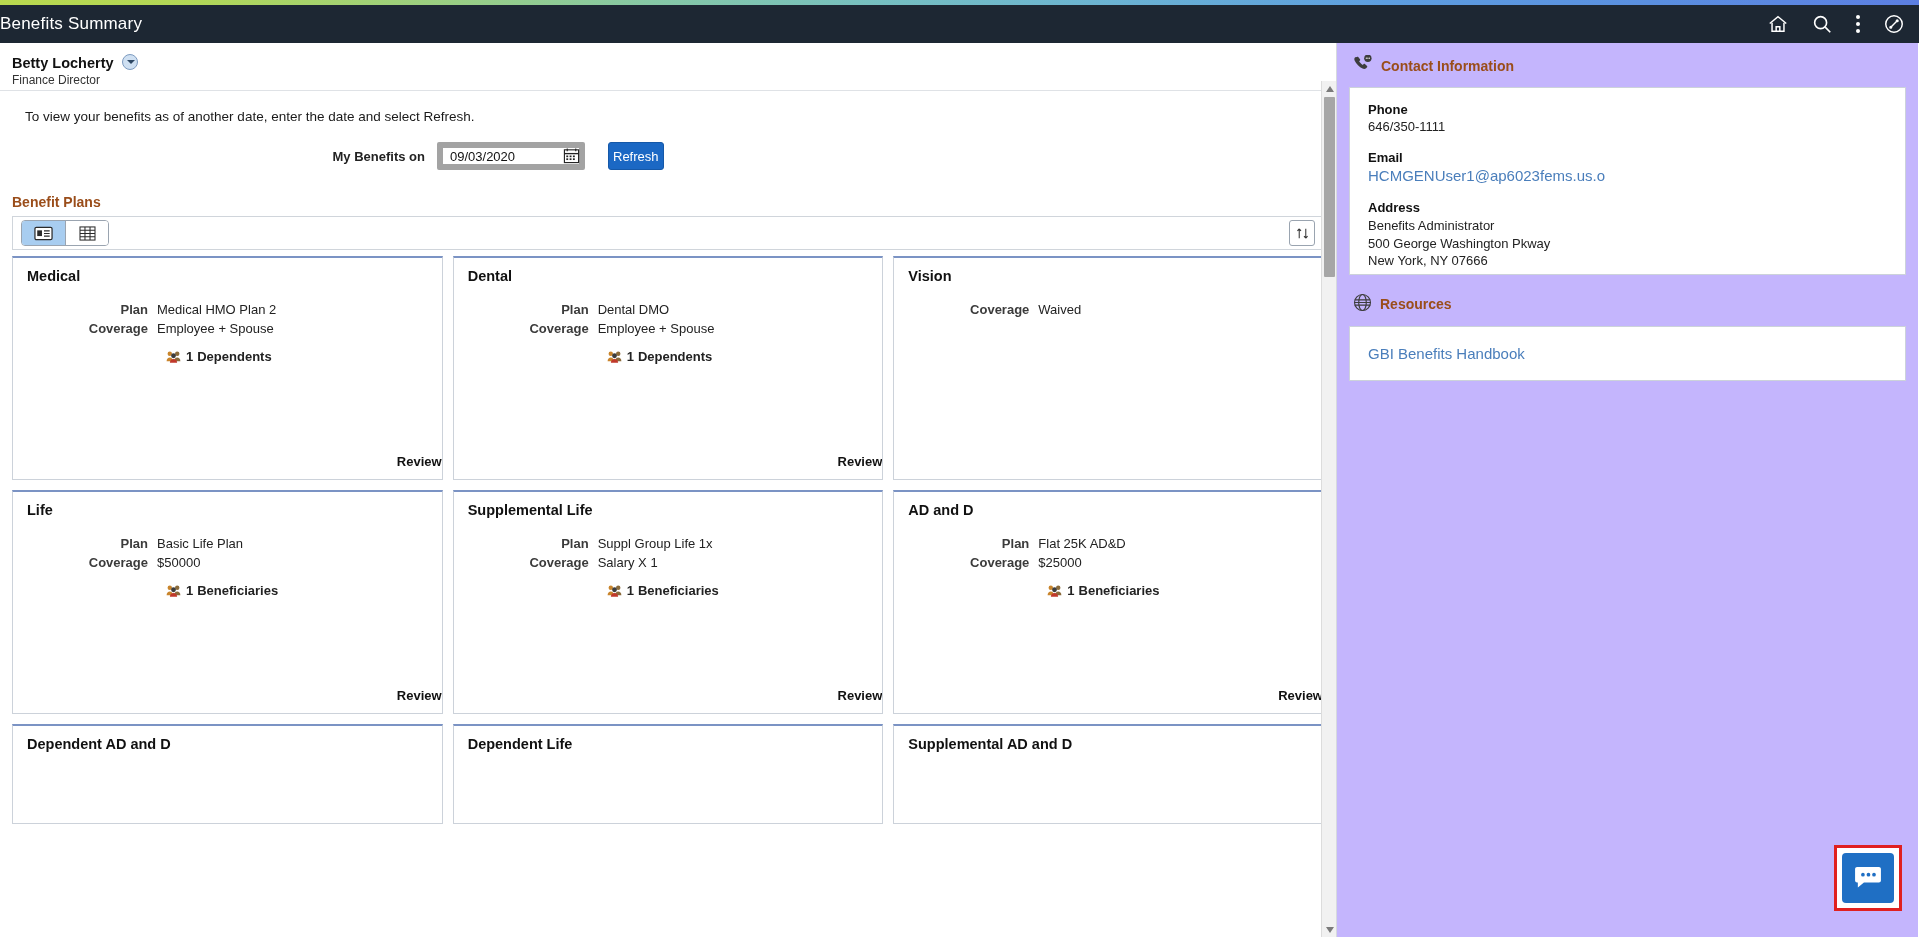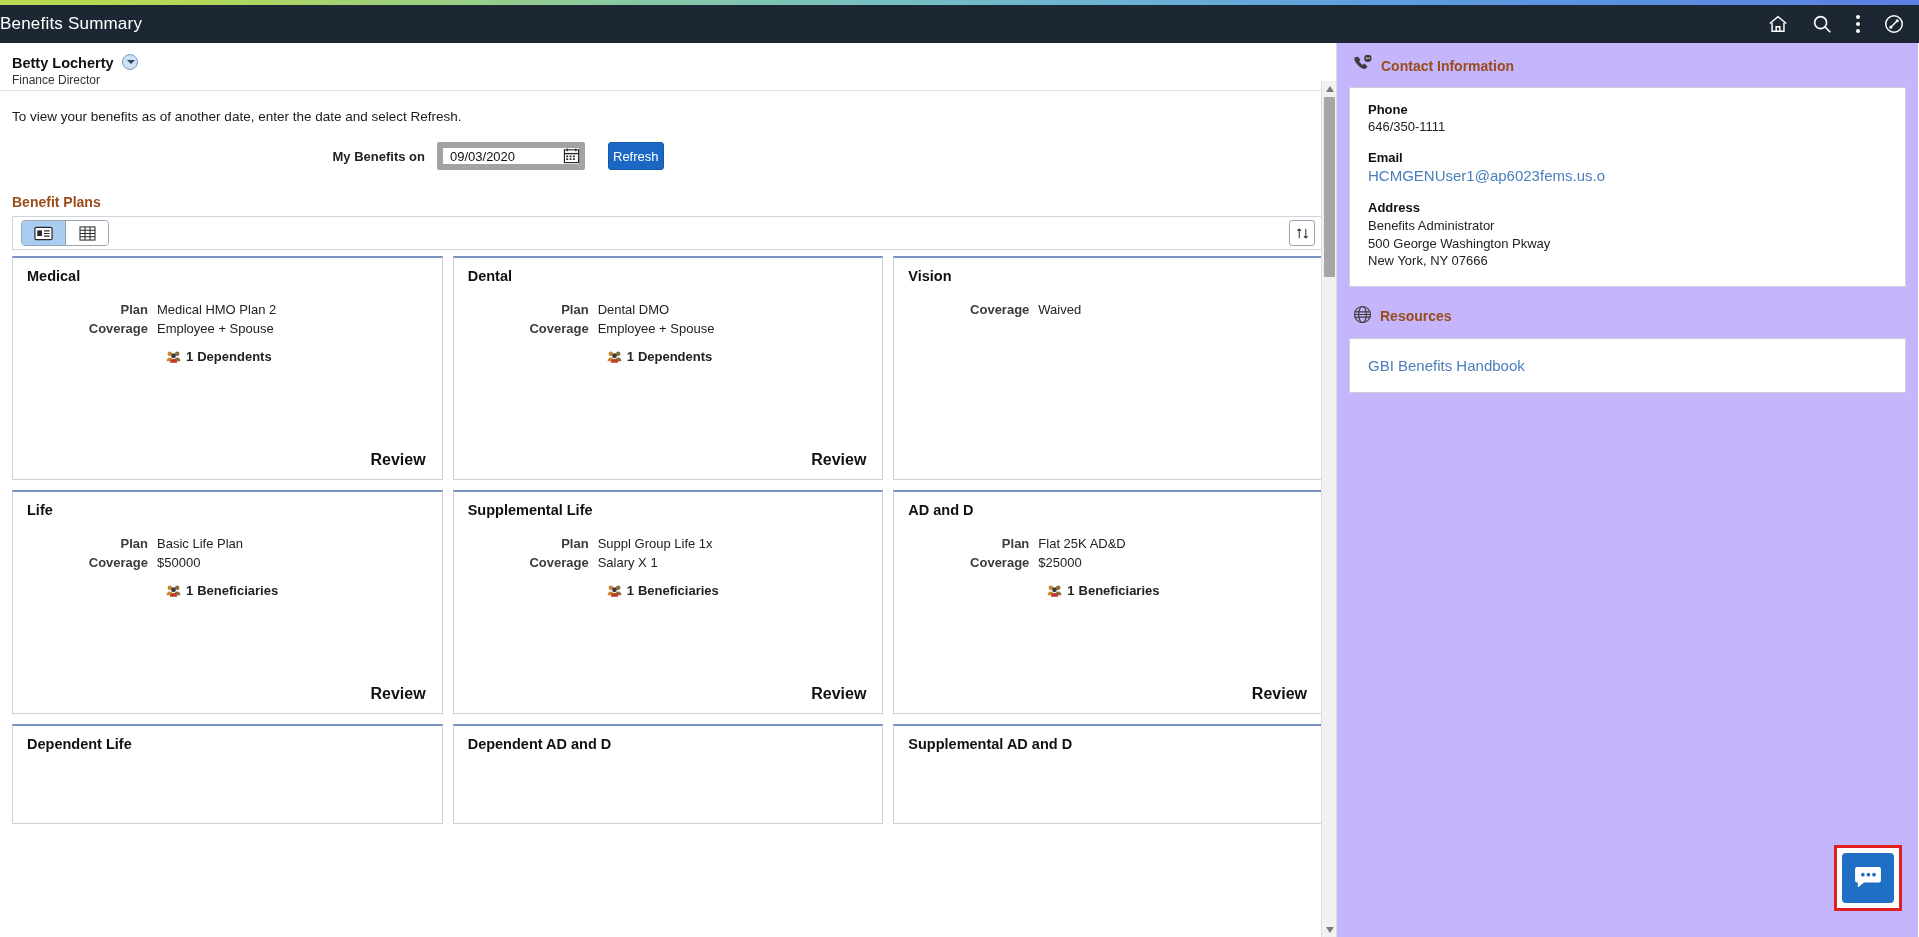--- a/index.html
+++ b/index.html
@@ -71,20 +71,21 @@
     border-top: 4px solid #2d4763;
   }
   #person-title {
     font-size: 12px; color: #333; margin-top: 2px;
   }
 
   
   #instruction {
     font-size: 13.5px; color: #1a1a1a;
     padding: 18px 0 0 12px;
+    margin-left: 13px;
   }
   #date-row {
     display: flex; align-items: center;
     margin-top: 18px; padding-left: 12px;
   }
   #date-label {
     font-size: 13px; font-weight: bold; color: #222;
     width: 425px; text-align: right; padding-right: 12px;
   }
   #date-field-wrap {
@@ -171,22 +172,22 @@
   .row-value { color: #222; }
   .card-extra {
     display: flex; align-items: center;
     margin-top: 13px; padding-left: 139px;
     font-size: 13px; color: #222;
   }
   .people-icon { margin-right: 5px; display: inline-flex; }
   .extra-count { font-weight: bold; margin-right: 4px; }
   .extra-label { font-weight: bold; }
   .card-review {
-    position: absolute; right: 16px; bottom: 10px;
-    font-size: 16px; font-weight: bold; color: #111;
+    position: absolute; right: 0; bottom: 10px;
+    font-size: 13px; font-weight: bold; color: #111;
     cursor: pointer;
   }
 
   
   #main-scrollbar {
     position: absolute; right: 0; top: 38px;
     width: 15px; height: 856px;
     background: #f1f1f1; border-left: 1px solid #dcdcdc;
   }
   .sb-arrow {
@@ -220,21 +221,21 @@
   }
   .side-section-head {
     display: flex; align-items: center; gap: 8px;
     padding: 12px 0 10px 4px;
   }
   .side-section-title {
     color: #9a4d1a; font-weight: bold; font-size: 14px;
   }
   .side-box {
     border: 1px solid #ccd2da; background: #fff;
-    padding: 14px 18px 16px 18px;
+    padding: 14px 18px 4px 18px;
   }
   .side-field-label {
     font-size: 13px; font-weight: bold; color: #111; margin-bottom: 2px;
   }
   .side-field-value {
     font-size: 13px; color: #222; margin-bottom: 16px;
   }
   .side-link {
     font-size: 15px; color: #4a7ebb; cursor: pointer;
   }
@@ -505,24 +506,24 @@
                 <path d="M4.1 13.6c0-2.4 1.7-4 3.9-4s3.9 1.6 3.9 4z" fill="#c0392b"></path>
             </svg>
           </span>
           <span class="extra-count">1</span>
           <span class="extra-label">Beneficiaries</span>
         </div>
         <div class="card-review">Review</div>
       </div>
 
       <div class="plan-card short">
+        <div class="card-title">Dependent AD and D</div>
+      </div>
+      <div class="plan-card short">
         <div class="card-title">Dependent Life</div>
-      </div>
-      <div class="plan-card short">
-        <div class="card-title">Dependent AD and D</div>
       </div>
       <div class="plan-card short">
         <div class="card-title">Supplemental AD and D</div>
       </div>
 
     </div>
 
     <div id="main-scrollbar">
       <div class="sb-arrow top">
           <div class="sb-tri-up"></div>

